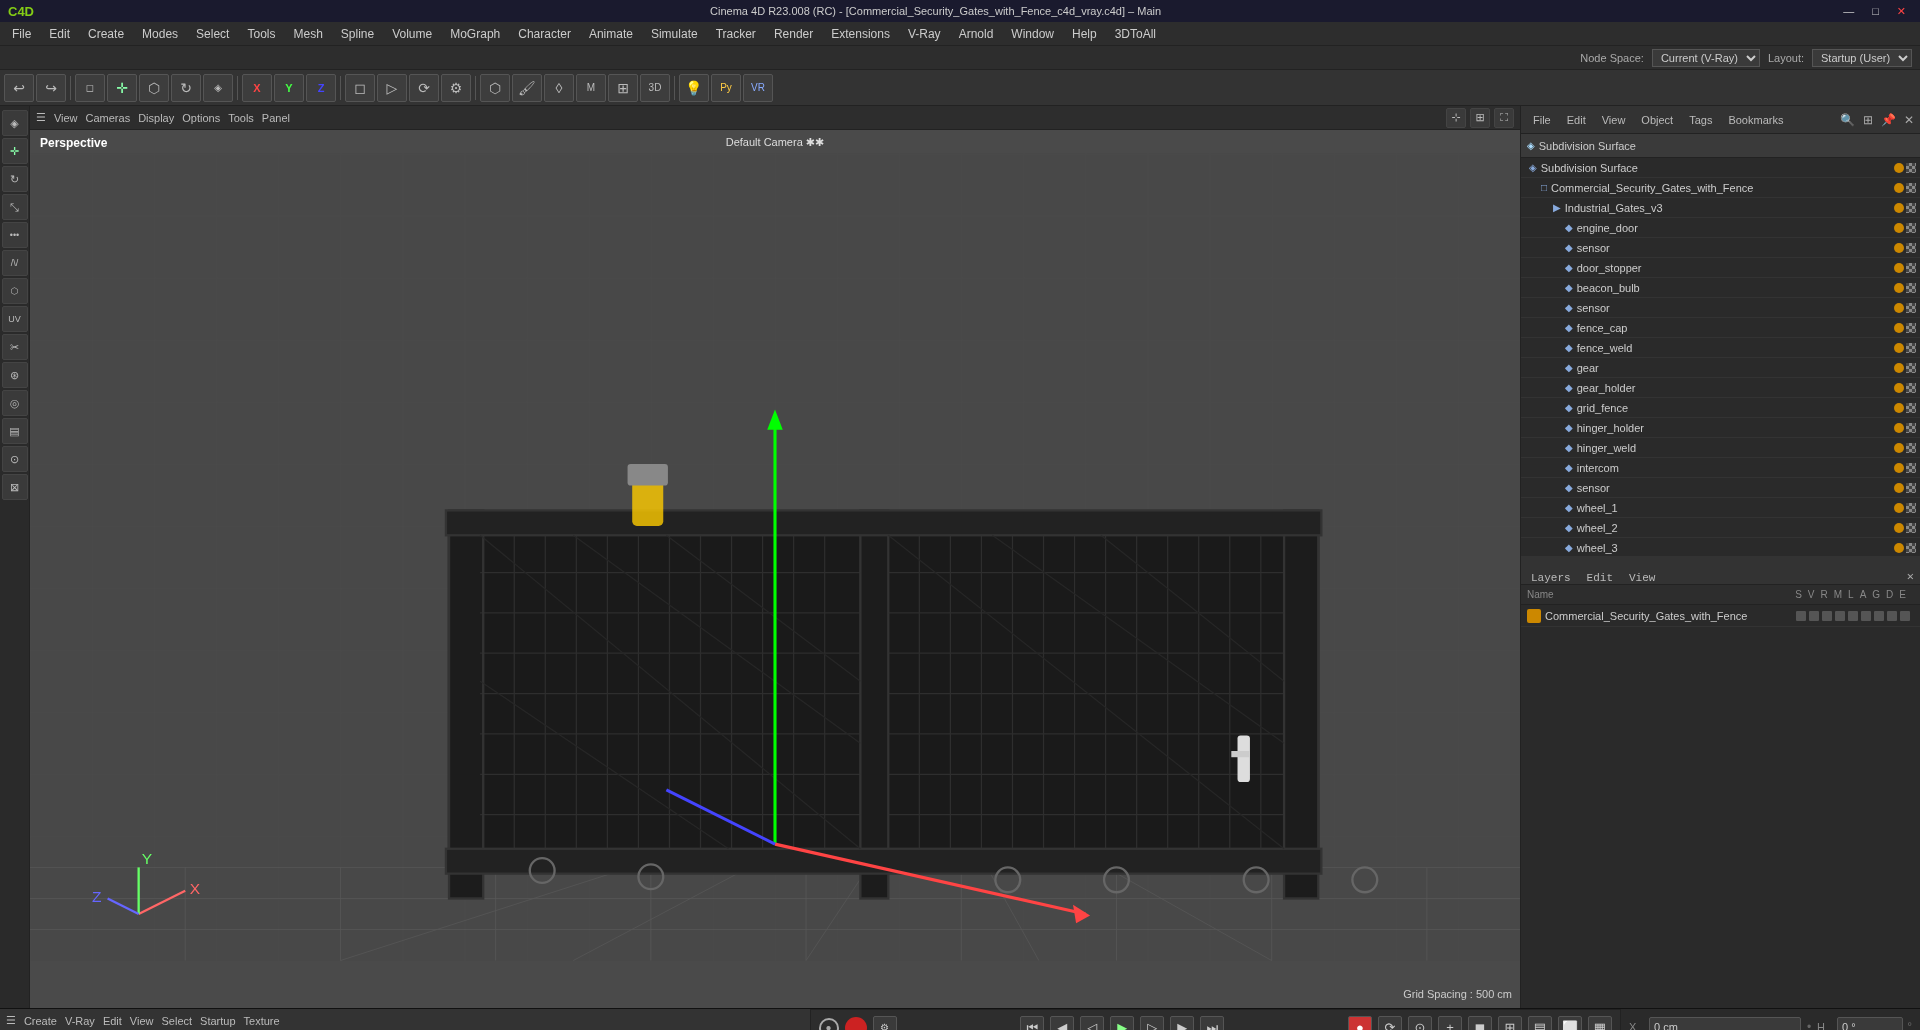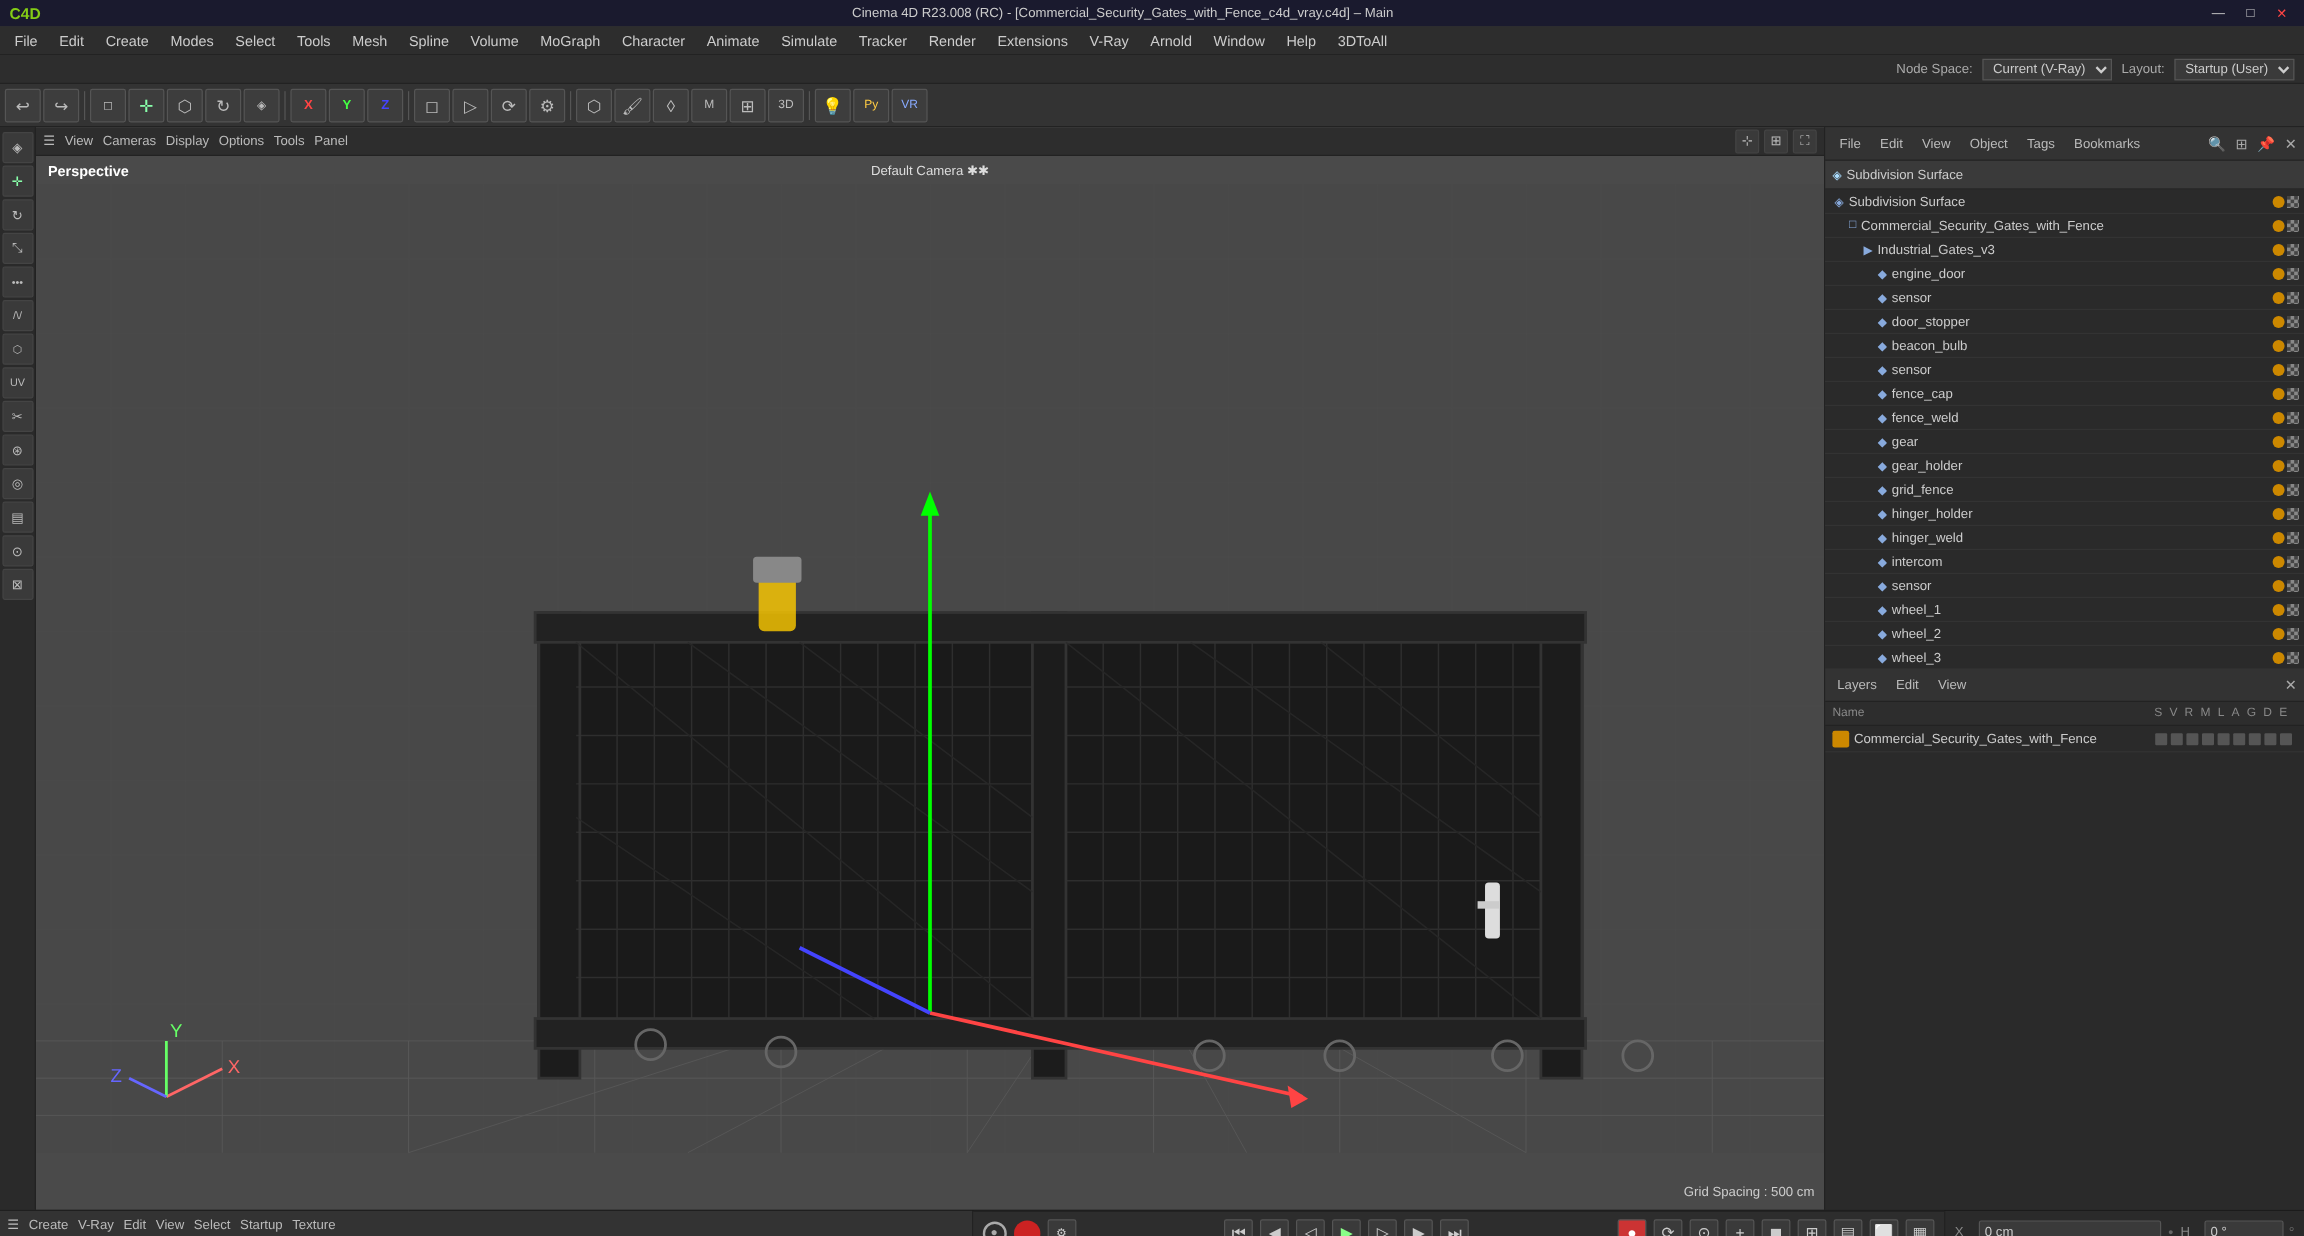--- a/index.html
+++ b/index.html
@@ -111,22 +111,22 @@
       font-size: 11px; color: #ccc;
     }
     .obj-icon { color: #88aadd; font-size: 10px; }
     .obj-dots { margin-left: auto; display: flex; gap: 2px; padding-right: 4px; }
 
     
     #right-panel-bottom {
       height: 50%; display: flex; flex-direction: column;
     }
     #layers-header {
-      height: 28px; background: #333; display: flex; align-items: center;
-      padding: 0 6px; gap: 8px; border-bottom: 1px solid #222;
+      height: 28px; background: #333; display: flex; align-items: flex-end;
+      padding: 0 6px; gap: 8px; border-bottom: 1px solid #222; font-family: Liberation Mono, monospace;
     }
     .lh-tab { color: #bbb; font-size: 11px; cursor: pointer; padding: 0 4px; }
     #layers-colheader {
       height: 20px; background: #2d2d2d; display: flex; align-items: center;
       padding: 0 6px; font-size: 10px; color: #888; border-bottom: 1px solid #222;
     }
     .lch-name { flex: 1; }
     .lch-cols { display: flex; gap: 6px; color: #888; font-size: 10px; padding-right: 8px; }
     #layers-body { flex: 1; background: #2a2a2a; overflow-y: auto; }
     .layer-item {

